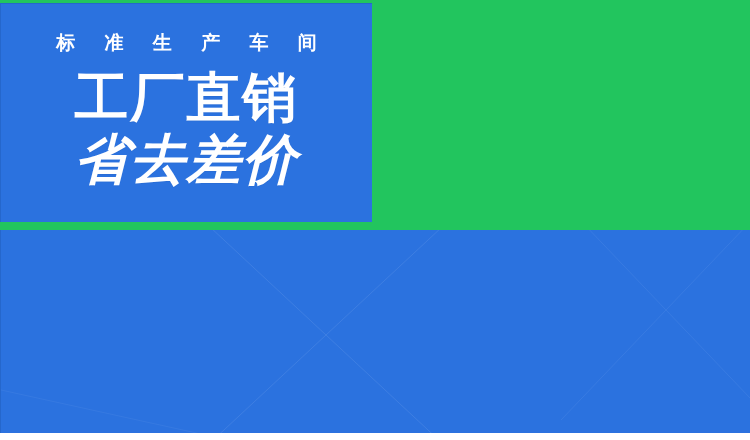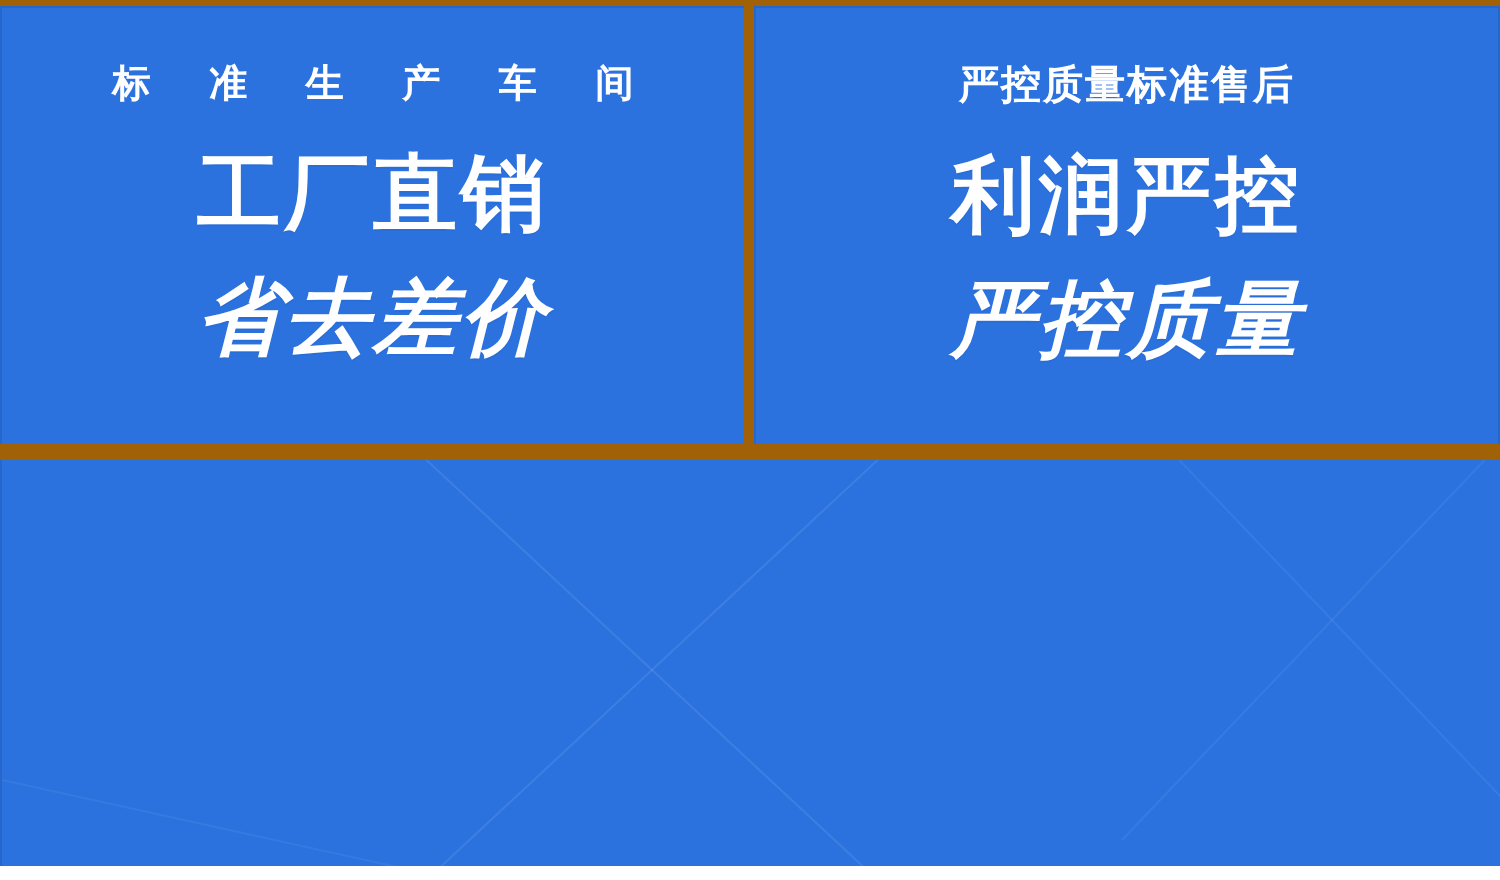--- a/index.html
+++ b/index.html
@@ -10,21 +10,21 @@
   body {
     width: 750px;
     height: 440px;
     overflow: hidden;
     font-family: "Liberation Sans", "DejaVu Sans", sans-serif;
   }
   .stage {
     position: relative;
     width: 750px;
     height: 352px;
-    background: #a16207;
+    background: #22c55e;
   }
 
   
   .panel {
     position: absolute;
     top: 3px;
     height: 219px;
     background: #2b72df;
     box-sizing: border-box;
     border-left: 1px solid #2567cc;
@@ -54,21 +54,21 @@
   .eyebrow-right {
     margin-top: 29px;
     letter-spacing: 1px;
     font-size: 20px;
     font-weight: bold;
   }
 
   .headline {
     color: #ffffff;
     font-weight: bold;
-    font-size: 42px;
+    font-size: 54px;
     line-height: 62px;
     letter-spacing: 2px;
     white-space: nowrap;
     text-shadow: 0 1px 0 rgba(0,0,0,0.04);
   }
   .headline-1 { margin-top: 14px; }
   .headline-2 { margin-top: 0px; font-style: italic; }
 
   
   .banner {
@@ -93,25 +93,20 @@
 <body>
 
 <div class="stage">
 
   <div class="panel panel-left">
     <div class="eyebrow eyebrow-left">标 准 生 产 车 间</div>
     <div class="headline headline-1">工厂直销</div>
     <div class="headline headline-2">省去差价</div>
   </div>
 
-  <div class="panel panel-right">
-    <div class="eyebrow eyebrow-right">严控质量标准售后</div>
-    <div class="headline headline-1">利润严控</div>
-    <div class="headline headline-2">严控质量</div>
-  </div>
 
   <div class="banner">
     <svg class="banner-watermark" width="750" height="203" viewBox="0 0 750 203" preserveAspectRatio="none">
       <line x1="180" y1="-30" x2="470" y2="240" stroke="#ffffff" stroke-width="1" opacity="0.22"></line>
       <line x1="470" y1="-30" x2="180" y2="240" stroke="#ffffff" stroke-width="1" opacity="0.22"></line>
       <line x1="560" y1="-30" x2="770" y2="190" stroke="#ffffff" stroke-width="1" opacity="0.15"></line>
       <line x1="770" y1="-30" x2="560" y2="190" stroke="#ffffff" stroke-width="1" opacity="0.15"></line>
       <line x1="0" y1="160" x2="250" y2="215" stroke="#ffffff" stroke-width="1" opacity="0.12"></line>
     </svg>
 

